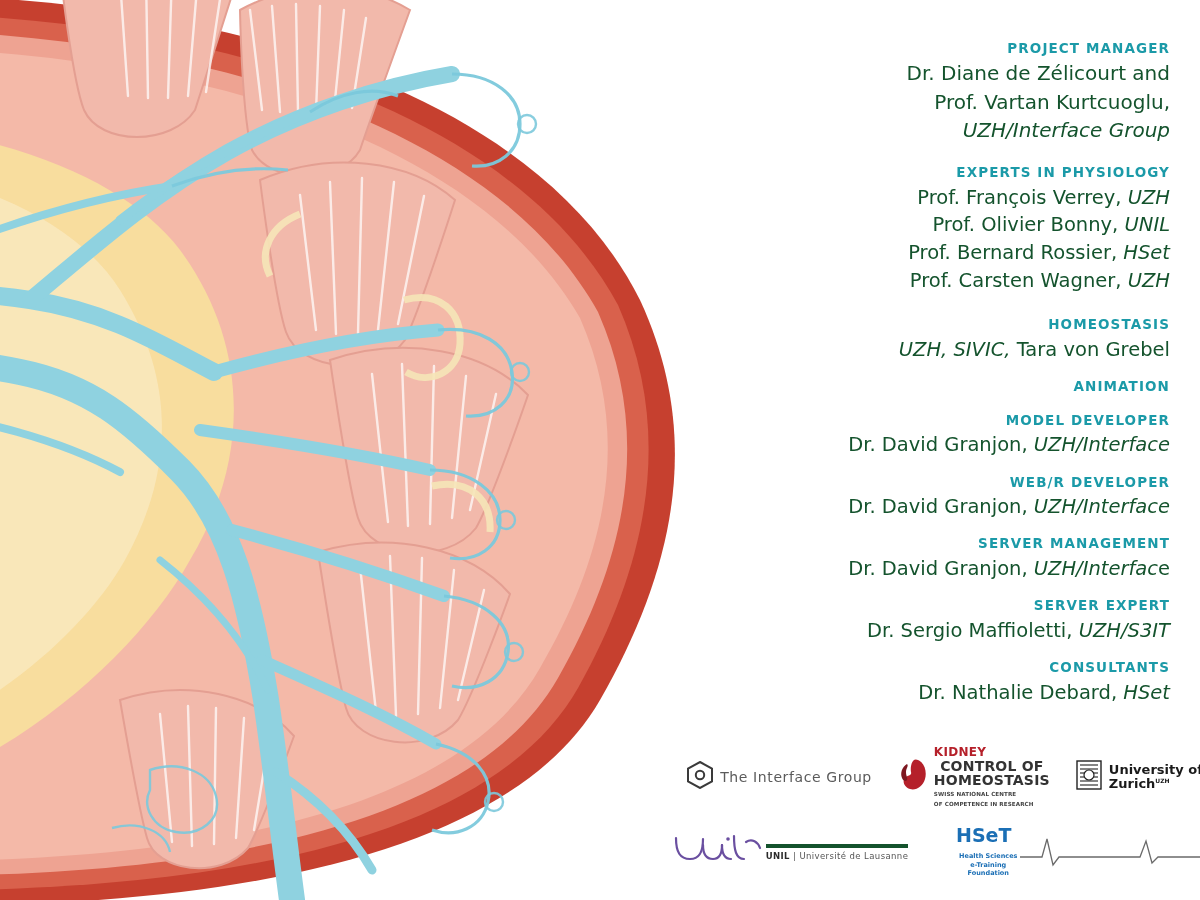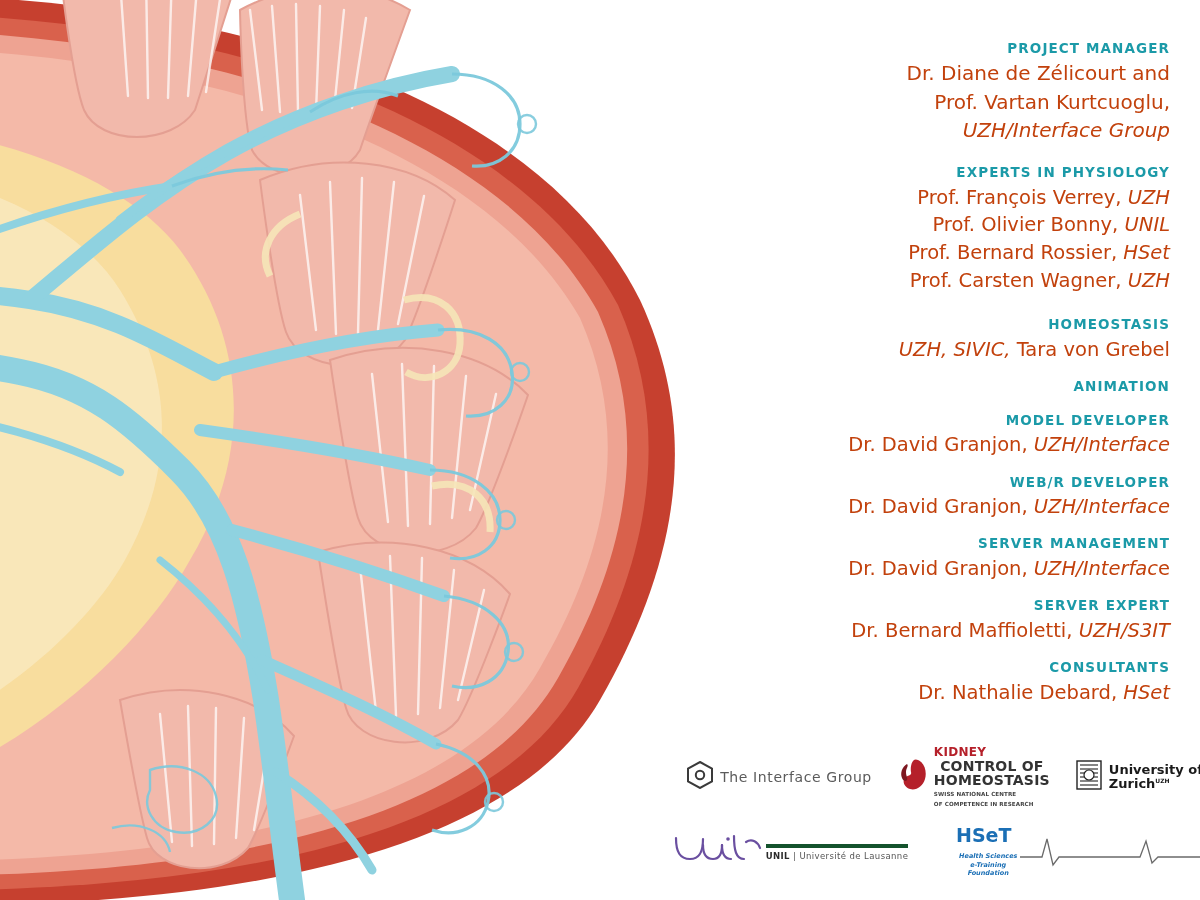--- a/index.html
+++ b/index.html
@@ -42,21 +42,21 @@
   .credit-role {
     color: #1b9aa8;
     font-weight: bold;
     font-size: 13.5px;
     letter-spacing: 1.1px;
     line-height: 1.5;
     margin-bottom: 1px;
   }
 
   .credit-line {
-    color: #c2410c;
+    color: #14532d;
     font-size: 19.5px;
     line-height: 1.42;
     white-space: nowrap;
   }
   .credit-line .it { font-style: italic; }
 
   
   .block-pm { margin-bottom: 18px; }
   .block-pm .credit-line { font-size: 20px; }
   .block-phys { margin-bottom: 20px; }
@@ -133,21 +133,20 @@
   }
   .logo-unil-sub b { color: #2a2a2a; }
 
   .logo-hset-text {
     margin-left: 2px;
     text-align: center;
   }
   .logo-hset-sub {
     color: #1b6fb5;
     font-size: 6.5px;
-    font-style: italic;
     font-weight: bold;
     line-height: 1.3;
   }
 </style>
 </head>
 <body>
 
 <div id="illustration">
   <svg width="690" height="900" viewBox="0 0 690 900" xmlns="http://www.w3.org/2000/svg" aria-hidden="true">
     <defs>
@@ -294,21 +293,21 @@
     <div class="credit-line"><span>Dr. David Granjon, </span><span class="it">UZH/Interface</span></div>
   </div>
 
   <div class="credit-block">
     <div class="credit-role">SERVER MANAGEMENT</div>
     <div class="credit-line"><span>Dr. David Granjon, </span><span class="it">UZH/Interfac</span><span>e</span></div>
   </div>
 
   <div class="credit-block">
     <div class="credit-role">SERVER EXPERT</div>
-    <div class="credit-line"><span>Dr. Bernard Maffioletti, </span><span class="it">UZH/S3IT</span></div>
+    <div class="credit-line"><span>Dr. Sergio Maffioletti, </span><span class="it">UZH/S3IT</span></div>
   </div>
 
   <div class="credit-block">
     <div class="credit-role">CONSULTANTS</div>
     <div class="credit-line"><span>Dr. Nathalie Debard, </span><span class="it">HSet</span></div>
   </div>
 
 </div>
 
 <div id="logos">

